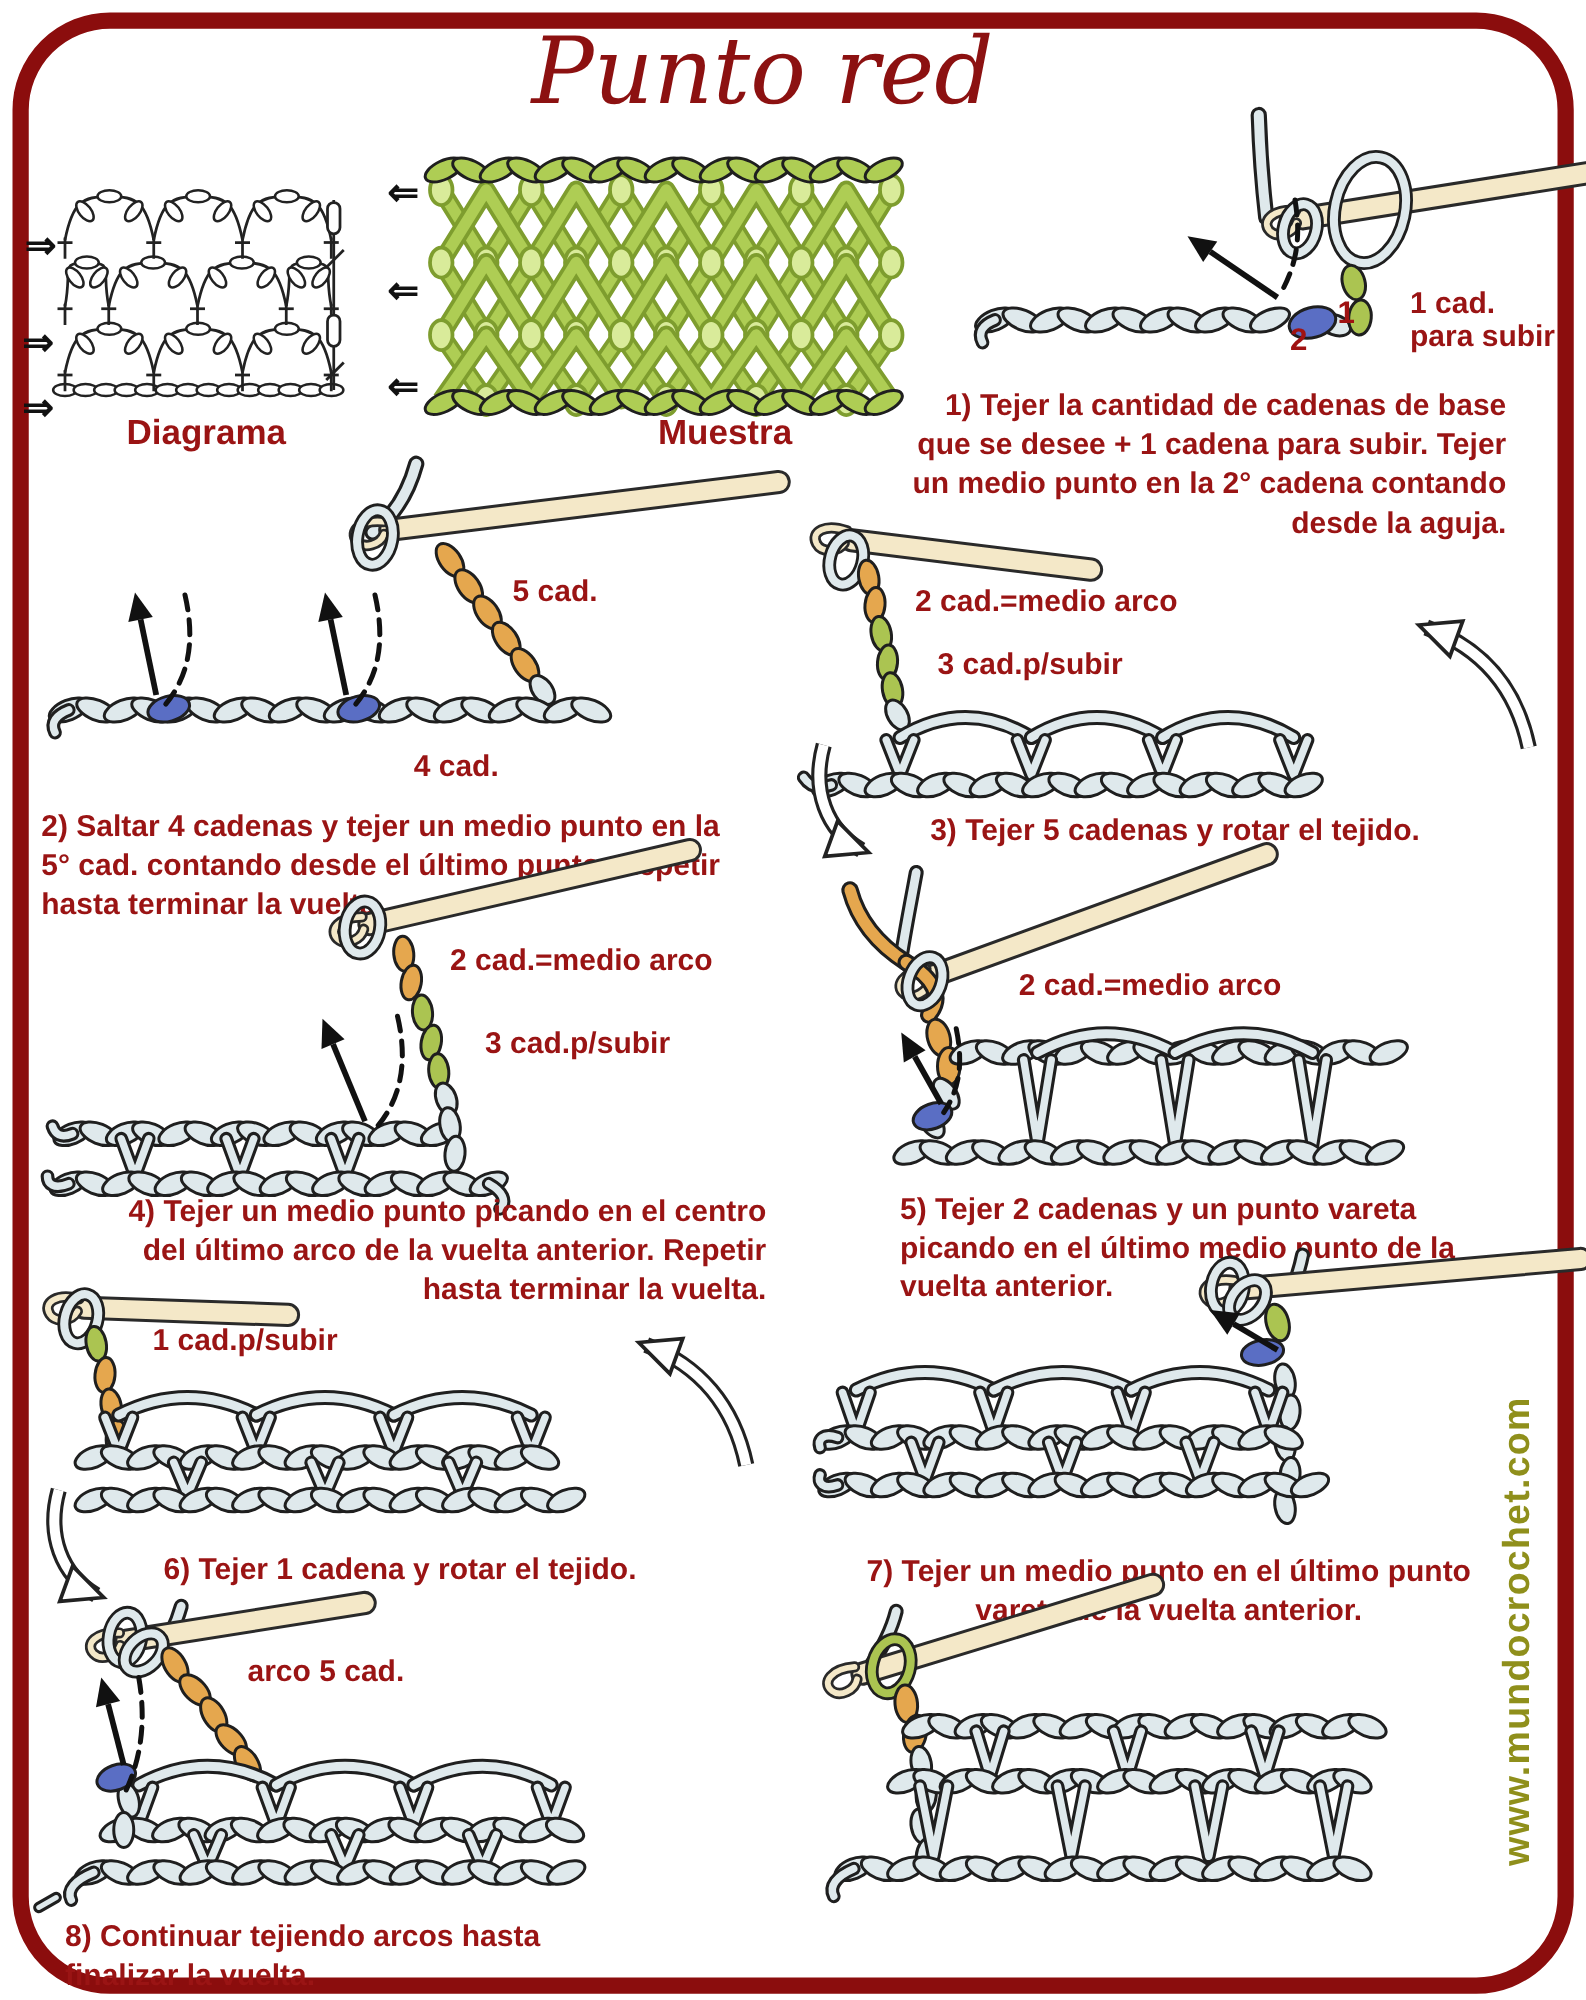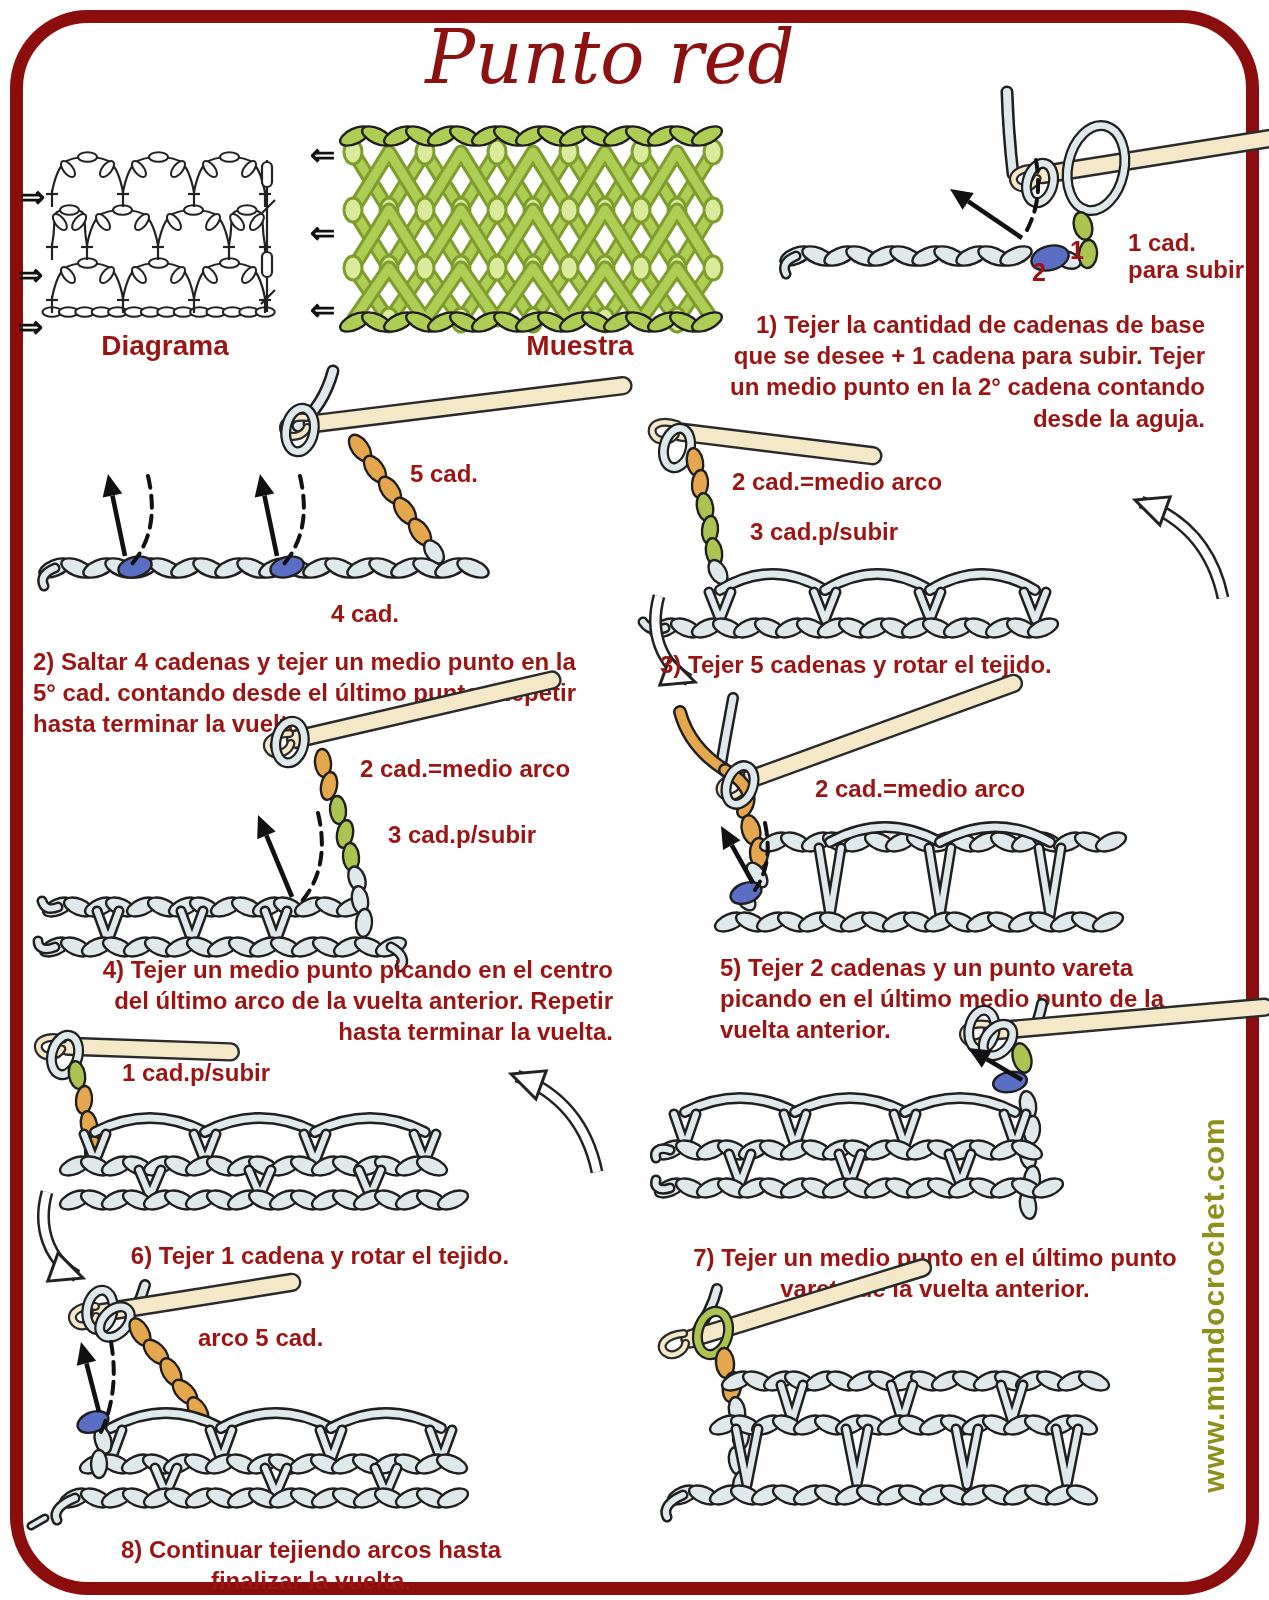--- a/index.html
+++ b/index.html
@@ -1,18 +1,18 @@
 <!DOCTYPE html>
 <html><head>
 <meta charset="utf-8">
 <style>
   :root{ --red:#9A1414; }
   html,body{margin:0;padding:0;background:#fff;}
   #canvas{position:relative;width:1269px;height:1600px;background:#fff;overflow:hidden;
-          font-family:"Liberation Sans",sans-serif;}
+          font-family:"Liberation Sans",sans-serif;border-radius:25px;}
   .frame{position:absolute;left:10px;top:10px;right:10px;bottom:5px;
          border:13px solid #8B0D0D;border-radius:78px;}
   .title{position:absolute;left:0;top:14px;width:1220px;text-align:center;
          font-family:"DejaVu Serif",serif;font-style:italic;font-weight:normal;
          font-size:74px;color:#8C1111;}
   .lbl{position:absolute;font-weight:bold;color:var(--red);font-size:24px;
        line-height:1.12;white-space:pre-line;}
   .txt{position:absolute;font-weight:bold;color:var(--red);font-size:24px;
        line-height:1.3;white-space:pre-line;}
   .cap{position:absolute;font-weight:bold;color:var(--red);font-size:28px;text-align:center;}
@@ -359,21 +359,21 @@
         <polygon points="0,0 -32,15 -32,-15" fill="#fff" stroke="#222" stroke-width="3"></polygon>
       </g>
       <path d="M34,196 C24,232 36,264 64,280" fill="none" stroke="#222" stroke-width="13"></path>
       <path d="M34,196 C24,232 36,264 64,280" fill="none" stroke="#fff" stroke-width="8"></path>
       <g transform="translate(70 282) rotate(20)">
         <polygon points="0,0 -32,15 -32,-15" fill="#fff" stroke="#222" stroke-width="3"></polygon>
       </g>
     </svg>
   <div class="lbl" style="left:732px;top:469px">2 cad.=medio arco</div>
   <div class="lbl" style="left:750px;top:519px">3 cad.p/subir</div>
-  <div class="txt" style="left:660px;top:649px;width:560px;">3) Tejer 5 cadenas y rotar el tejido.</div>
+  <div class="txt" style="left:660px;top:649px;width:560px;text-align:center">3) Tejer 5 cadenas y rotar el tejido.</div>
 
   <svg id="illo4" style="left:30px;top:695px" width="600" height="335" viewBox="0 0 600 335">
       <g transform="translate(232 52) rotate(-13)">
         <rect x="26" y="-8.5" width="280" height="17" rx="8.5" fill="#F4E8C8" stroke="#2a2a2a" stroke-width="2.4"></rect>
         <path d="M30,-7 C12,-11 1,-3 7,6 C12,13 25,11 29,3" fill="none" stroke="#2a2a2a" stroke-width="9" stroke-linecap="round"></path>
         <path d="M30,-7 C12,-11 1,-3 7,6 C12,13 25,11 29,3" fill="none" stroke="#F4E8C8" stroke-width="4.6" stroke-linecap="round"></path>
       </g>
       <ellipse cx="260" cy="47" rx="14" ry="21" fill="none" stroke="#1f1f1f" stroke-width="11" transform="rotate(10 260 47)"></ellipse>
       <ellipse cx="260" cy="47" rx="14" ry="21" fill="none" stroke="#DFE9EC" stroke-width="6.5" transform="rotate(10 260 47)"></ellipse>
       <ellipse cx="293" cy="68" rx="14" ry="8" fill="#E5A74E" stroke="#1f1f1f" stroke-width="2.4" transform="rotate(85 293 68)"></ellipse>
@@ -760,21 +760,21 @@
       <ellipse cx="78" cy="142" rx="16" ry="10" fill="#5A6EC4" stroke="#1f1f1f" stroke-width="2.4" transform="rotate(-20 78 142)"></ellipse>
       <line x1="84" y1="132" x2="71.47890287583361" y2="83.3068445171307" stroke="#111" stroke-width="4.6"></line>
       <polygon points="66,62 81.16383220180211,80.8164341190245 61.793973549865115,85.79725491523689" fill="#111"></polygon>
       <path d="M96,62 C102,96 98,126 86,152" fill="none" stroke="#111" stroke-width="4" stroke-dasharray="12 8" stroke-linecap="round"></path>
       <path d="M60,218 C45,224 38,232 42,240" fill="none" stroke="#1f1f1f" stroke-width="11" stroke-linecap="round" stroke-linejoin="round"></path>
       <path d="M60,218 C45,224 38,232 42,240" fill="none" stroke="#DFE9EC" stroke-width="6" stroke-linecap="round" stroke-linejoin="round"></path>
       <path d="M30,238 L16,246" fill="none" stroke="#1f1f1f" stroke-width="9" stroke-linecap="round" stroke-linejoin="round"></path>
       <path d="M30,238 L16,246" fill="none" stroke="#DFE9EC" stroke-width="4" stroke-linecap="round" stroke-linejoin="round"></path>
     </svg>
   <div class="lbl" style="left:198px;top:1325px">arco 5 cad.</div>
-  <div class="txt" style="left:76px;top:1534px;width:470px;text-align:center">8) Continuar tejiendo arcos hasta
+  <div class="txt" style="left:52px;top:1534px;width:470px;text-align:left">8) Continuar tejiendo arcos hasta
 finalizar la vuelta.</div>
 
   <svg id="illo9" style="left:625px;top:1285px" width="630" height="300" viewBox="0 0 630 300">
       <path d="M92,4 C88,20 80,35 70,50" fill="none" stroke="#1f1f1f" stroke-width="12" stroke-linecap="round" stroke-linejoin="round"></path>
       <path d="M92,4 C88,20 80,35 70,50" fill="none" stroke="#DFE9EC" stroke-width="7" stroke-linecap="round" stroke-linejoin="round"></path>
       <g transform="translate(32 64) rotate(-17)">
         <rect x="26" y="-8.5" width="260" height="17" rx="8.5" fill="#F4E8C8" stroke="#2a2a2a" stroke-width="2.4"></rect>
         <path d="M30,-7 C12,-11 1,-3 7,6 C12,13 25,11 29,3" fill="none" stroke="#2a2a2a" stroke-width="9" stroke-linecap="round"></path>
         <path d="M30,-7 C12,-11 1,-3 7,6 C12,13 25,11 29,3" fill="none" stroke="#F4E8C8" stroke-width="4.6" stroke-linecap="round"></path>
       </g>

